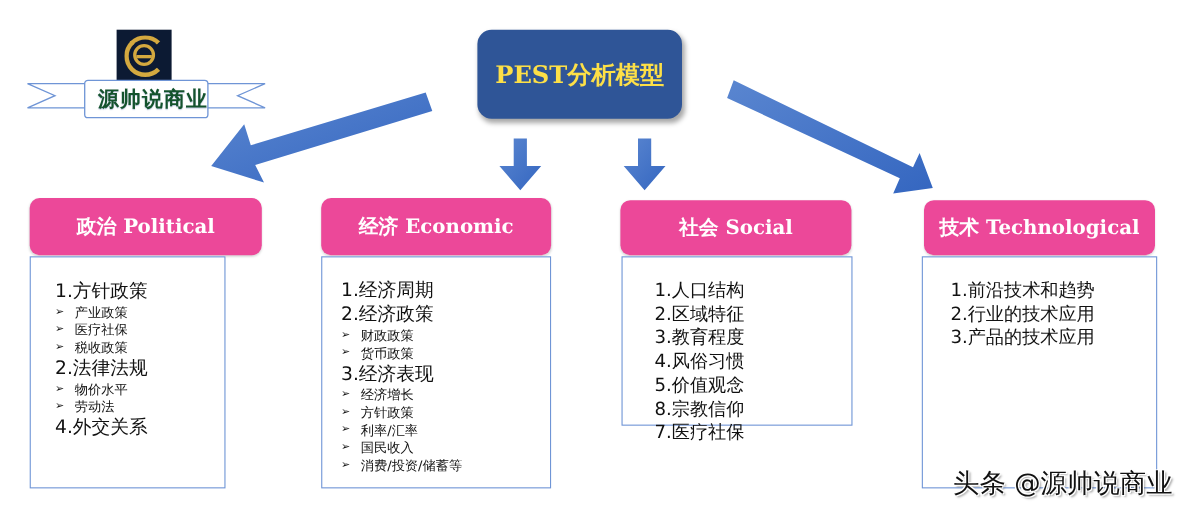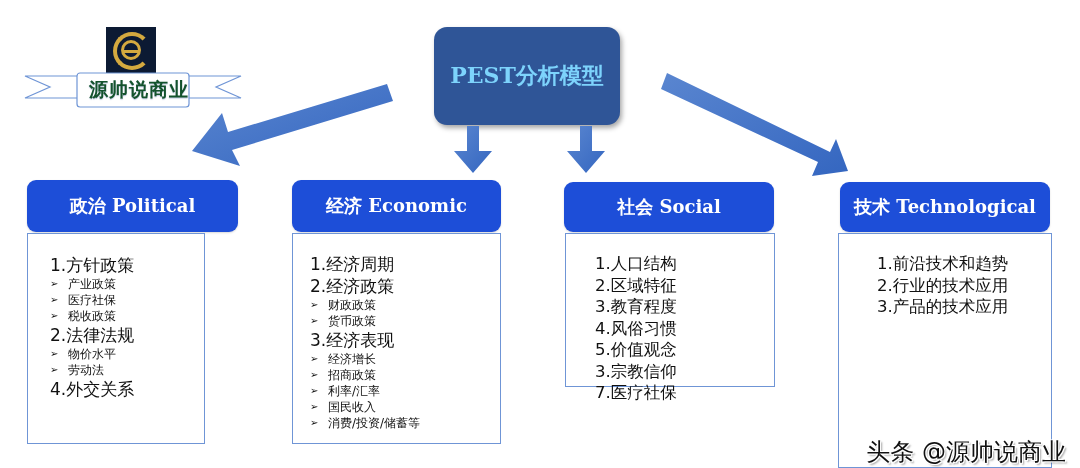--- a/index.html
+++ b/index.html
@@ -13,42 +13,42 @@
   .logo { left:22px; top:27px; width:222px; height:84px; }
   .logo-mark { position:absolute; left:84px; top:0; width:50px; height:50px; background:#0c1a33; }
   .logo-mark .ring { position:absolute; left:7px; top:5px; width:30px; height:30px; border:4px solid #d4a93f; border-radius:50%; border-right-color:transparent; }
   .logo-mark .inner { position:absolute; left:15px; top:13px; width:14px; height:14px; border:3px solid #d4a93f; border-radius:50%; }
   .logo-mark .bar { position:absolute; left:18px; top:23px; width:14px; height:3px; background:#d4a93f; }
   .logo svg { position:absolute; left:0; top:40px; }
   .logo-text { position:absolute; left:62px; top:50px; width:110px; text-align:center; font-family:"DejaVu Sans", sans-serif; font-weight:bold; font-size:19px; color:#14532d; letter-spacing:1px; text-shadow:0 1px 1px rgba(60,90,160,0.35); }
 
   
   .title-box {
-    left:434px; top:27px; width:186px; height:98px;
+    left:434px; top:27px; width:186px; height:81px;
     background:#2f5597; border-radius:13px;
     box-shadow:2px 3px 5px rgba(0,0,0,0.35);
     display:flex; align-items:center; justify-content:center;
-    color:#7dd3fc; font-weight:bold; font-size:22px;
+    color:#fde047; font-weight:bold; font-size:22px;
   }
   .cat-header {
-    background:#1d4ed8; border-radius:9px; color:#fff;
+    background:#ec4899; border-radius:9px; color:#fff;
     display:flex; align-items:center; justify-content:center;
     font-weight:bold; font-size:18px; height:52px;
     box-shadow:0 1px 2px rgba(0,0,0,0.15);
   }
   .cat-body {
     border:1.5px solid #6f95d6; background:#fff; box-sizing:border-box;
     font-family:"DejaVu Sans", "Liberation Sans", sans-serif; color:#111;
   }
   .main-item { font-size:17px; line-height:22px; white-space:nowrap; }
   .sub-item { font-size:12px; line-height:16px; white-space:nowrap; display:flex; align-items:center; }
   .sub-item .bullet { width:18px; font-size:10px; }
   .social-item, .tech-item { font-size:16.5px; line-height:21.5px; white-space:nowrap; }
   .watermark {
-    right:14px; top:436px; font-family:"DejaVu Sans", sans-serif; font-size:24px; color:#111;
+    right:14px; top:423px; font-family:"DejaVu Sans", sans-serif; font-size:24px; color:#111;
     text-shadow:1px 1px 0 #fff, -1px -1px 0 #fff, 1px -1px 0 #fff, -1px 1px 0 #fff, 2px 2px 2px rgba(0,0,0,0.4);
   }
 </style>
 </head>
 <body>
 
 <div class="abs logo">
   <div class="logo-mark">
     <div class="ring"></div>
       <div class="inner"></div>
@@ -138,21 +138,21 @@
       <span class="bullet">➢</span>
       <span>货币政策</span>
     </div>
   <div class="main-item">3.经济表现</div>
   <div class="sub-item">
       <span class="bullet">➢</span>
       <span>经济增长</span>
     </div>
   <div class="sub-item">
       <span class="bullet">➢</span>
-      <span>招商政策</span>
+      <span>方针政策</span>
     </div>
   <div class="sub-item">
       <span class="bullet">➢</span>
       <span>利率/汇率</span>
     </div>
   <div class="sub-item">
       <span class="bullet">➢</span>
       <span>国民收入</span>
     </div>
   <div class="sub-item">
@@ -165,28 +165,28 @@
   <div class="cat-header" style="height:50px;">
       <span>社会 Social</span>
     </div>
 </div>
 <div class="abs cat-body" style="left:565px;top:233px;width:210px;height:154px;padding:19px 0 0 29px;">
   <div class="social-item">1.人口结构</div>
   <div class="social-item">2.区域特征</div>
   <div class="social-item">3.教育程度</div>
   <div class="social-item">4.风俗习惯</div>
   <div class="social-item">5.价值观念</div>
-  <div class="social-item">3.宗教信仰</div>
+  <div class="social-item">8.宗教信仰</div>
   <div class="social-item">7.医疗社保</div>
 </div>
 
 <div class="abs" style="left:840px;top:182px;width:210px;">
   <div class="cat-header" style="height:50px;">
       <span>技术 Technological</span>
     </div>
 </div>
-<div class="abs cat-body" style="left:838px;top:233px;width:214px;height:235px;padding:19px 0 0 38px;">
+<div class="abs cat-body" style="left:838px;top:233px;width:214px;height:211px;padding:19px 0 0 25px;">
   <div class="tech-item">1.前沿技术和趋势</div>
   <div class="tech-item">2.行业的技术应用</div>
   <div class="tech-item">3.产品的技术应用</div>
 </div>
 
 <div class="abs watermark">头条 @源帅说商业</div>
 
 </body></html>

